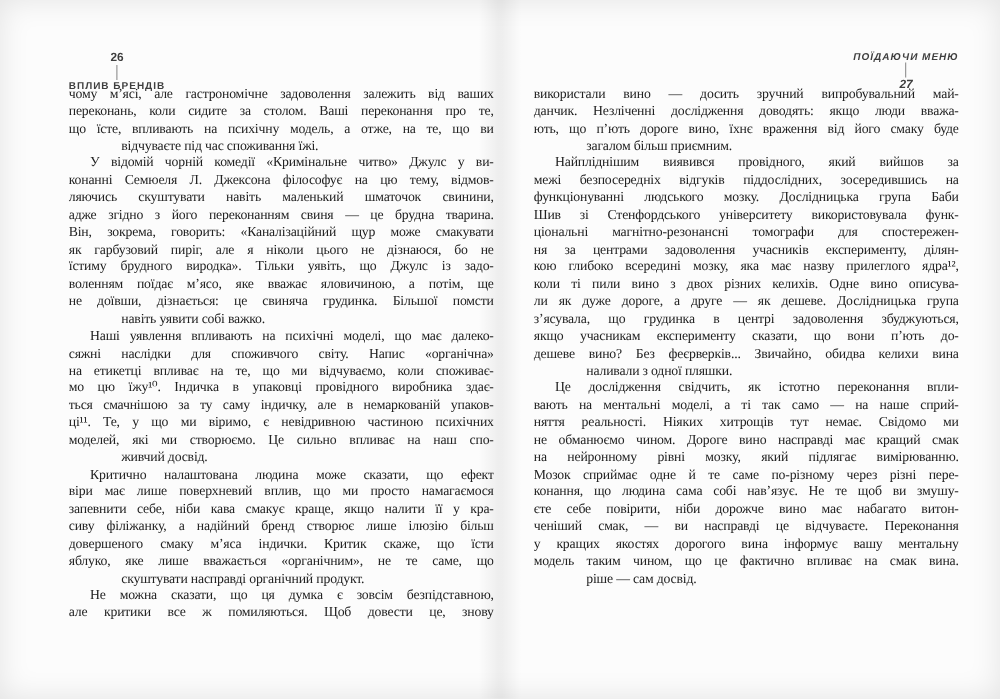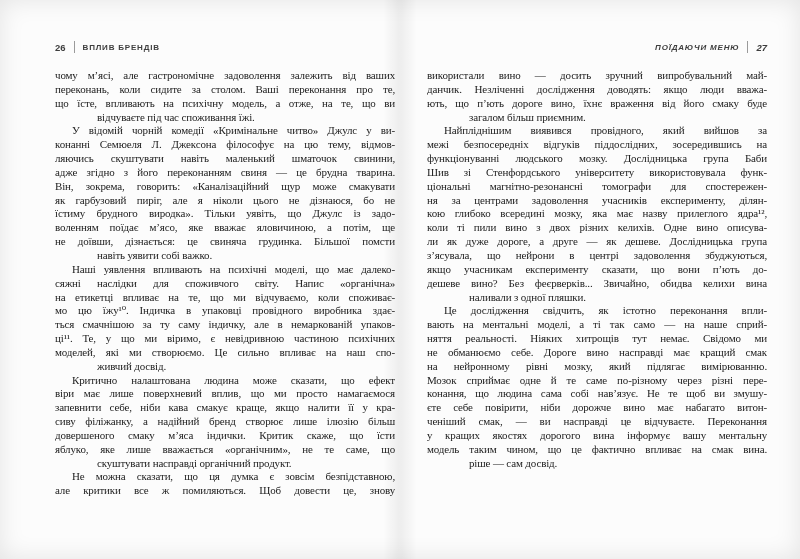--- a/index.html
+++ b/index.html
@@ -23,20 +23,21 @@
     pointer-events: none;
   }
 
   .running-head {
     position: absolute; top: 41px;
     display: flex; align-items: center;
     font-family: "Liberation Sans", "DejaVu Sans", sans-serif;
     font-size: 8px; font-weight: bold; letter-spacing: 0.8px;
     color: var(--header-color, #3e3e3e);
     white-space: nowrap;
+    flex-direction: column;
   }
   .page.left  .running-head { left: 55px; }
   .page.right .running-head { right: 33px; font-style: italic; }
   .pagenum { font-size: 9.5px; letter-spacing: 0; }
   .head-divider { width: 1px; height: 12px; background: var(--divider-color, #9a9a9a); margin: 0 8px; }
 
   .body-text {
     position: absolute; top: 69px; width: 340px;
     color: var(--text-color, #222222);
     font-size: 11px; line-height: 13.85px; letter-spacing: -0.15px;
@@ -110,28 +111,28 @@
       <div class="line para-end">загалом більш приємним.</div>
       <div class="line indent">Найпліднішим виявився провідного, який вийшов за</div>
       <div class="line">межі безпосередніх відгуків піддослідних, зосередившись на</div>
       <div class="line">функціонуванні людського мозку. Дослідницька група Баби</div>
       <div class="line">Шив зі Стенфордського університету використовувала функ-</div>
       <div class="line">ціональні магнітно-резонансні томографи для спостережен-</div>
       <div class="line">ня за центрами задоволення учасників експерименту, ділян-</div>
       <div class="line">кою глибоко всередині мозку, яка має назву прилеглого ядра¹²,</div>
       <div class="line">коли ті пили вино з двох різних келихів. Одне вино описува-</div>
       <div class="line">ли як дуже дороге, а друге — як дешеве. Дослідницька група</div>
-      <div class="line">з’ясувала, що нейрони в центрі задоволення збуджуються,</div>
+      <div class="line">з’ясувала, що грудинка в центрі задоволення збуджуються,</div>
       <div class="line">якщо учасникам експерименту сказати, що вони п’ють до-</div>
       <div class="line">дешеве вино? Без феєрверків... Звичайно, обидва келихи вина</div>
       <div class="line para-end">наливали з одної пляшки.</div>
       <div class="line indent">Це дослідження свідчить, як істотно переконання впли-</div>
       <div class="line">вають на ментальні моделі, а ті так само — на наше сприй-</div>
       <div class="line">няття реальності. Ніяких хитрощів тут немає. Свідомо ми</div>
-      <div class="line">не обманюємо себе. Дороге вино насправді має кращий смак</div>
+      <div class="line">не обманюємо чином. Дороге вино насправді має кращий смак</div>
       <div class="line">на нейронному рівні мозку, який підлягає вимірюванню.</div>
       <div class="line">Мозок сприймає одне й те саме по-різному через різні пере-</div>
       <div class="line">конання, що людина сама собі нав’язує. Не те щоб ви змушу-</div>
       <div class="line">єте себе повірити, ніби дорожче вино має набагато витон-</div>
       <div class="line">ченіший смак, — ви насправді це відчуваєте. Переконання</div>
       <div class="line">у кращих якостях дорогого вина інформує вашу ментальну</div>
       <div class="line">модель таким чином, що це фактично впливає на смак вина.</div>
       <div class="line para-end">ріше — сам досвід.</div>
     </div>
 </div>

